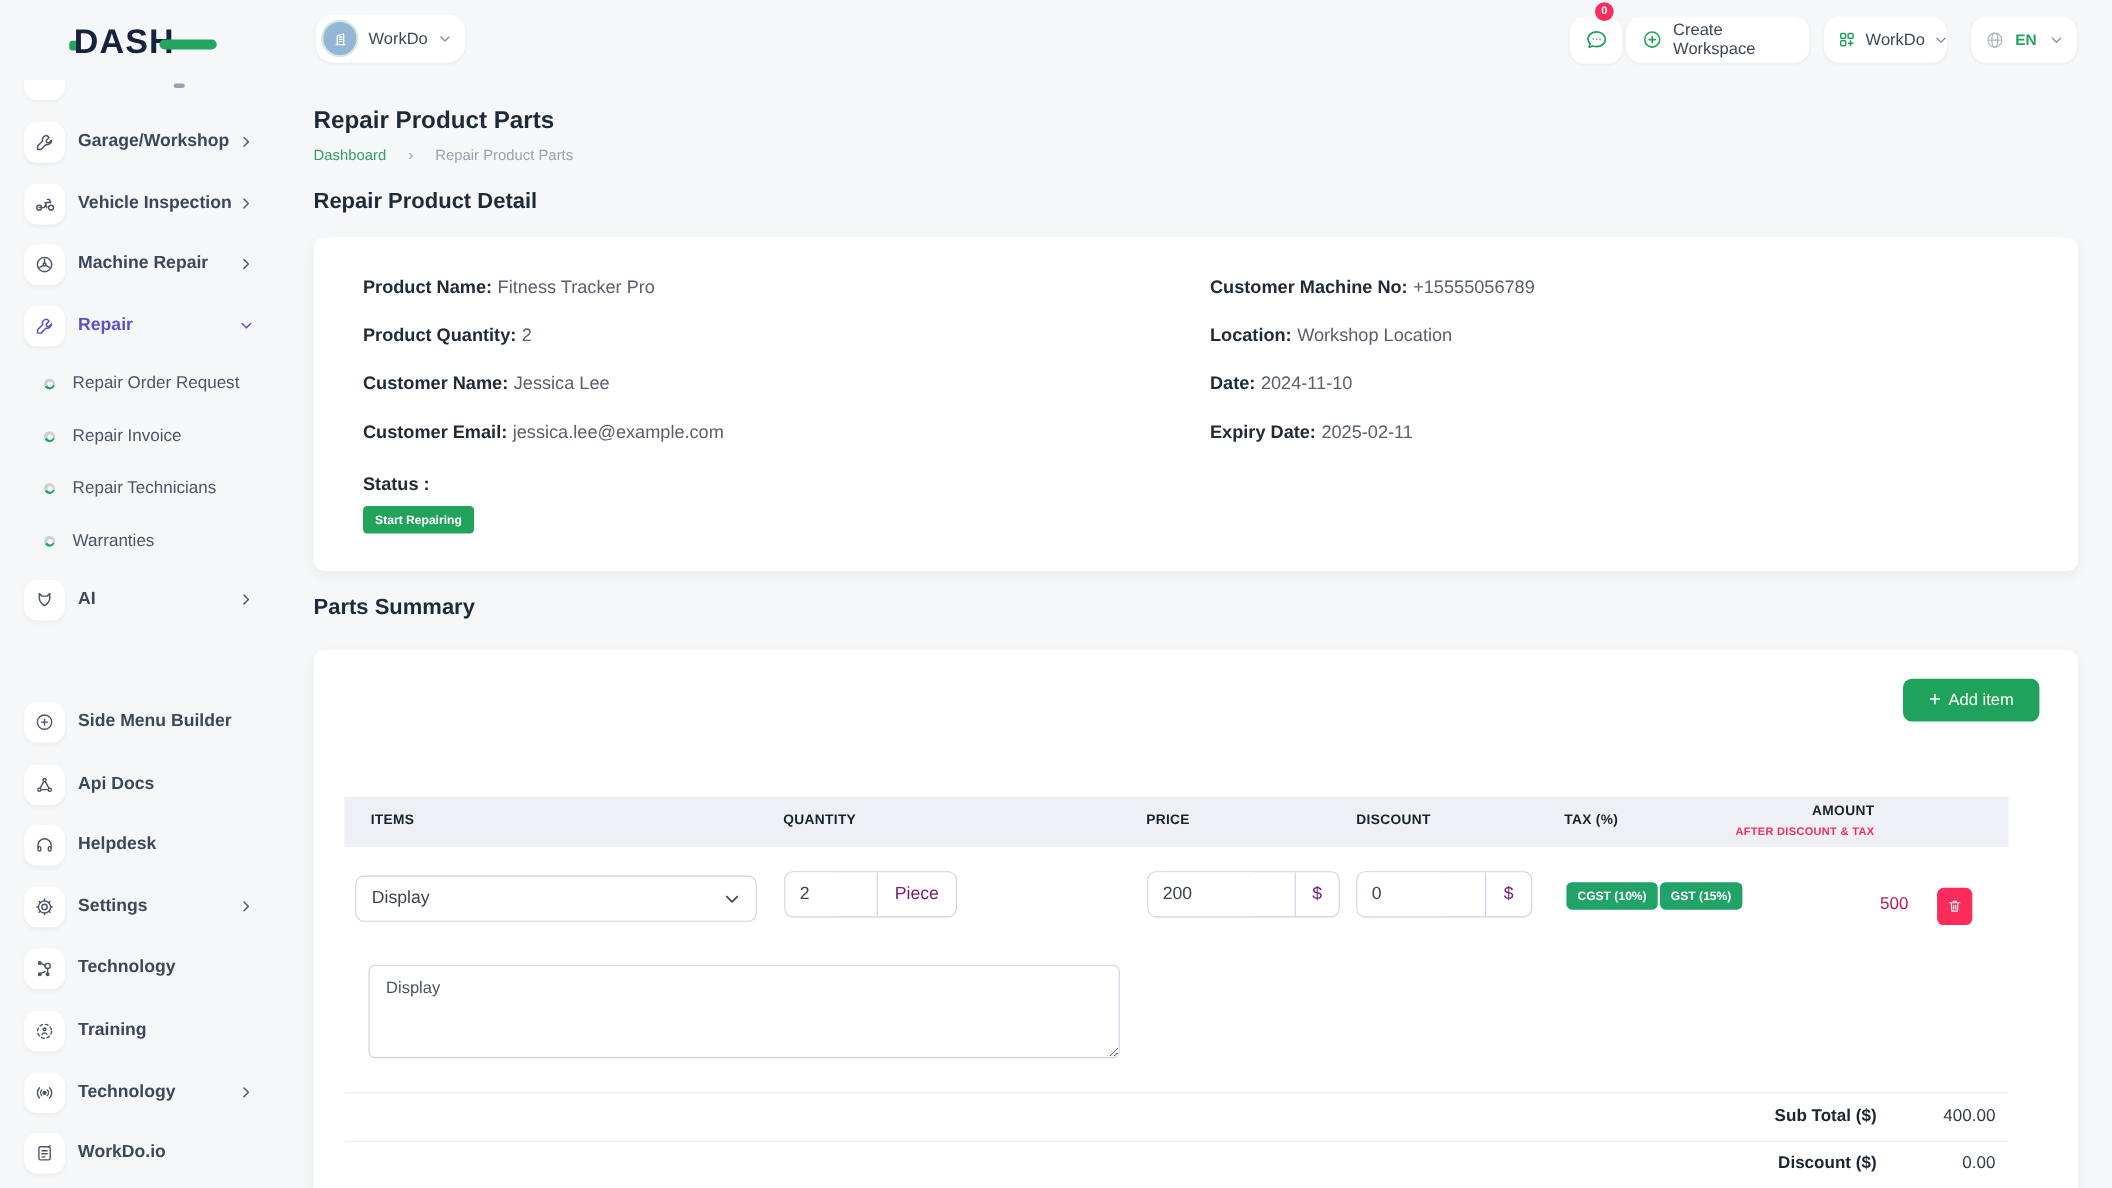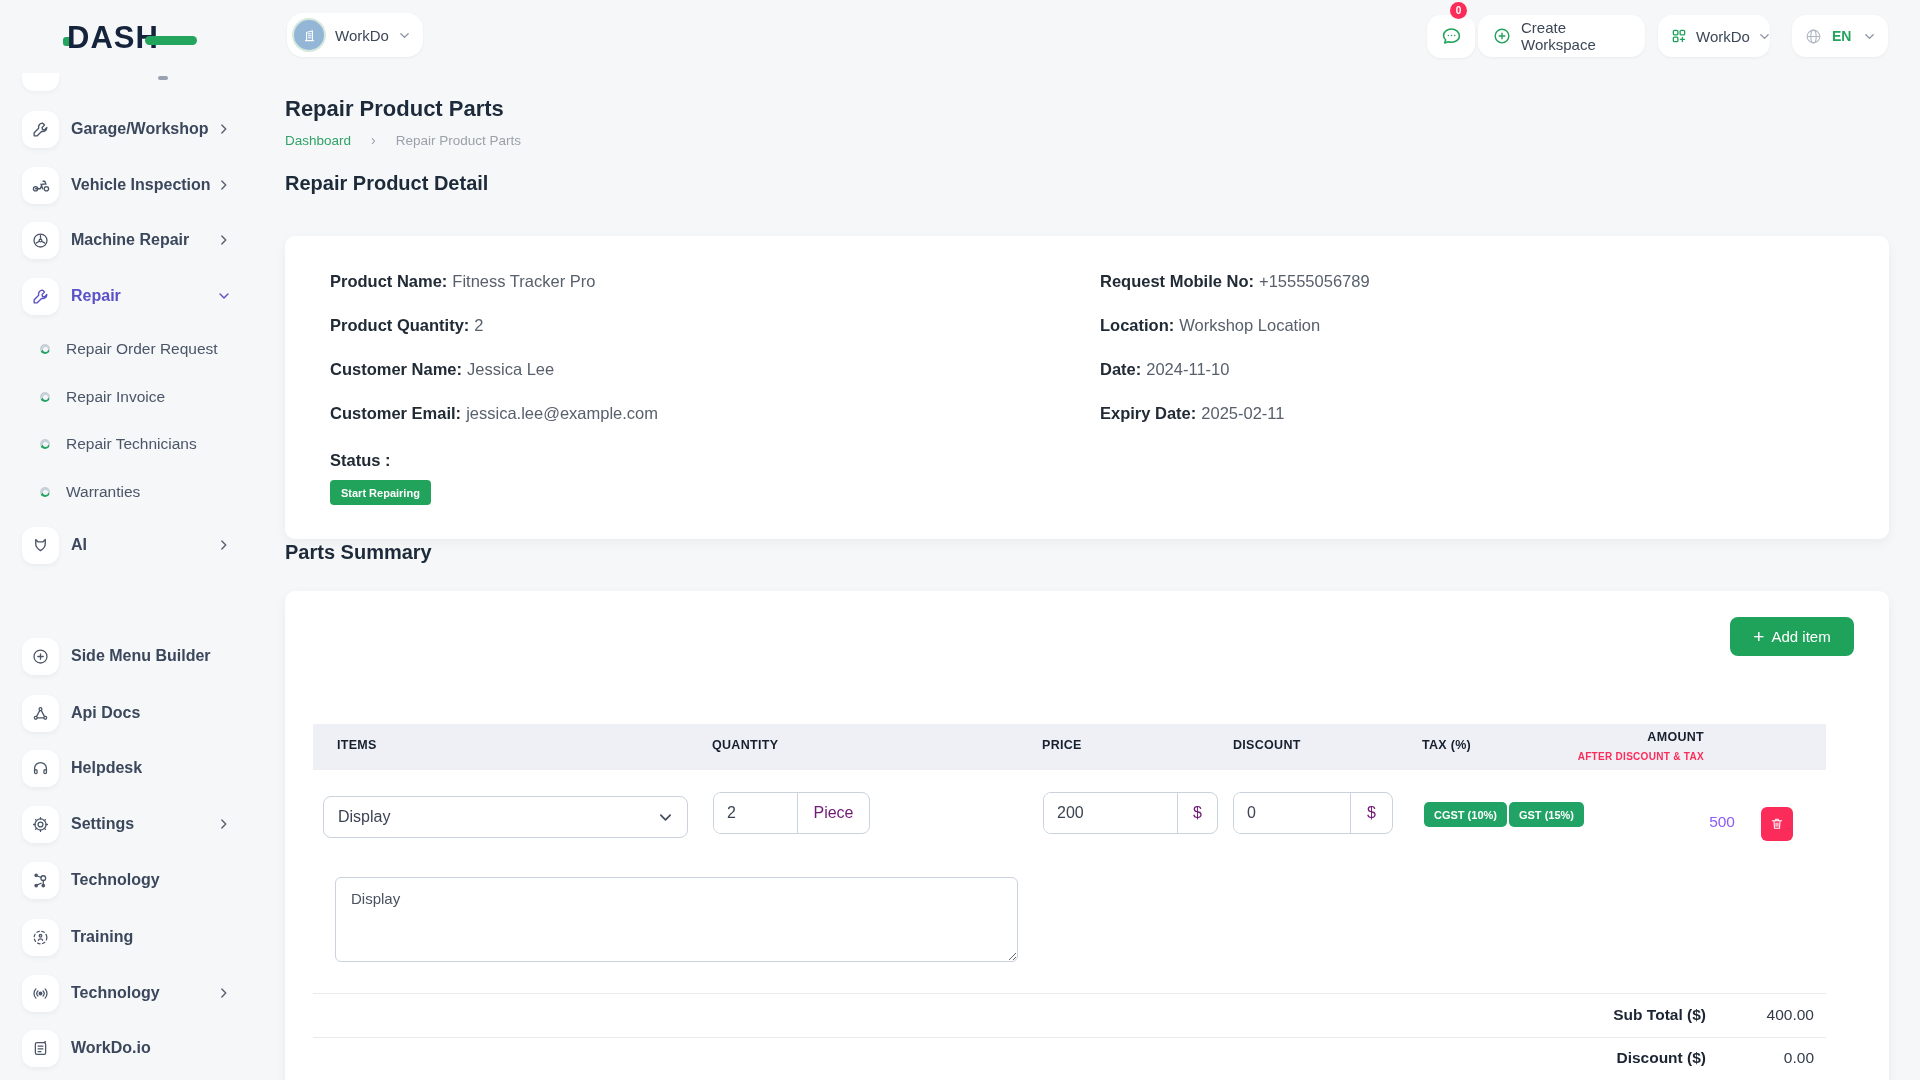--- a/index.html
+++ b/index.html
@@ -60,21 +60,21 @@
   .page-title { position:absolute; left:285px; top:96px; font-size:22px; font-weight:700; color:#1c2a3a; }
   .breadcrumb { position:absolute; left:285px; top:132px; font-size:13.5px; display:flex; align-items:center; gap:20px; }
   .bc-root { color:#2fa368; cursor:pointer; }
   .bc-sep { color:#9aa1ac; font-size:14px; }
   .bc-current { color:#9aa1ac; }
   .section-heading { position:absolute; left:285px; font-size:20px; font-weight:700; color:#1c2a3a; }
 
   
   .card { position:absolute; left:285px; width:1604px; background:#fff; border-radius:10px;
     box-shadow:0 4px 12px rgba(16,24,40,.05); }
-  .card-detail { top:236px; height:303px;padding-left:12px; }
+  .card-detail { top:216px; height:303px;padding-left:12px; }
   .card-parts { top:591px; height:540px; }
 
   .f-row { position:absolute; font-size:16.5px; color:#57606c; }
   .f-row b { color:#212b36; font-weight:700; margin-right:5px; }
   .col-l { left:45px; }
   .col-r { left:815px; }
   .status-badge { position:absolute; left:45px; top:244px; height:25px; padding:0 11px; background:#21a35c;
     color:#fff; font-size:11px; font-weight:600; border-radius:4px; display:flex; align-items:center; cursor:pointer; }
 
   
@@ -94,21 +94,21 @@
     display:flex; align-items:stretch; overflow:hidden; }
   .in-group input { border:none; outline:none; font-family:inherit; font-size:16px; color:#3b4453; padding:0 13px; min-width:0; width:100%; }
   .in-unit { border-left:1px solid #c9d2dd; display:flex; align-items:center; justify-content:center; font-size:16px; color:#701a75; flex:0 0 auto;margin-left:39px; }
   .g-qty { left:428px; width:157px; } .g-qty .in-unit { width:72px; }
   .g-price { left:758px; width:175px; } .g-price .in-unit { width:40px; }
   .g-disc { left:948px; width:160px; } .g-disc .in-unit { width:42px; }
 
   .tax-wrap { position:absolute; left:1139px; top:211px; display:flex; gap:2px; }
   .tax-badge { height:25px; padding:0 10px; background:#21a366; color:#fff; font-size:11px; font-weight:600;
     border-radius:5px; display:flex; align-items:center; }
-  .amount-val { position:absolute; right:154px; top:222px; font-size:15.5px; color:#8b5cf6; }
+  .amount-val { position:absolute; right:154px; top:222px; font-size:15.5px; color:#be185d; }
   .del-btn { position:absolute; left:1476px; top:216px; width:32px; height:34px; background:#fc2c5a; border:none;
     border-radius:6px; display:flex; align-items:center; justify-content:center; cursor:pointer; }
   .del-btn svg { width:16px; height:16px; color:#fff; }
 
   .desc-area { position:absolute; left:50px; top:286px; width:683px; height:85px; border:1px solid #c9d2dd; border-radius:6px;
     font-family:inherit; font-size:15px; color:#4a5360; padding:12px 15px; resize:both; background:#fff; }
 
   .hline { position:absolute; left:28px; width:1513px; height:1px; background:#e9ebef; }
   .total-label { position:absolute; right:183px; font-size:15.5px; font-weight:700; color:#1b2533; }
   .total-value { position:absolute; right:75px; font-size:15.5px; color:#333c48;text-align:right; }
@@ -409,21 +409,21 @@
     </div>
     <div class="f-row col-l" style="top:168px">
       <b>Customer Email:</b><span>jessica.lee@example.com</span>
     </div>
     <div class="f-row col-l" style="top:215px">
       <b>Status :</b>
     </div>
     <div class="status-badge">Start Repairing</div>
 
     <div class="f-row col-r" style="top:36px">
-      <b>Request Mobile No:</b><span>+15555056789</span>
+      <b>Customer Machine No:</b><span>+15555056789</span>
     </div>
     <div class="f-row col-r" style="top:80px">
       <b>Location:</b><span>Workshop Location</span>
     </div>
     <div class="f-row col-r" style="top:124px">
       <b>Date:</b><span>2024-11-10</span>
     </div>
     <div class="f-row col-r" style="top:168px">
       <b>Expiry Date:</b><span>2025-02-11</span>
     </div>

